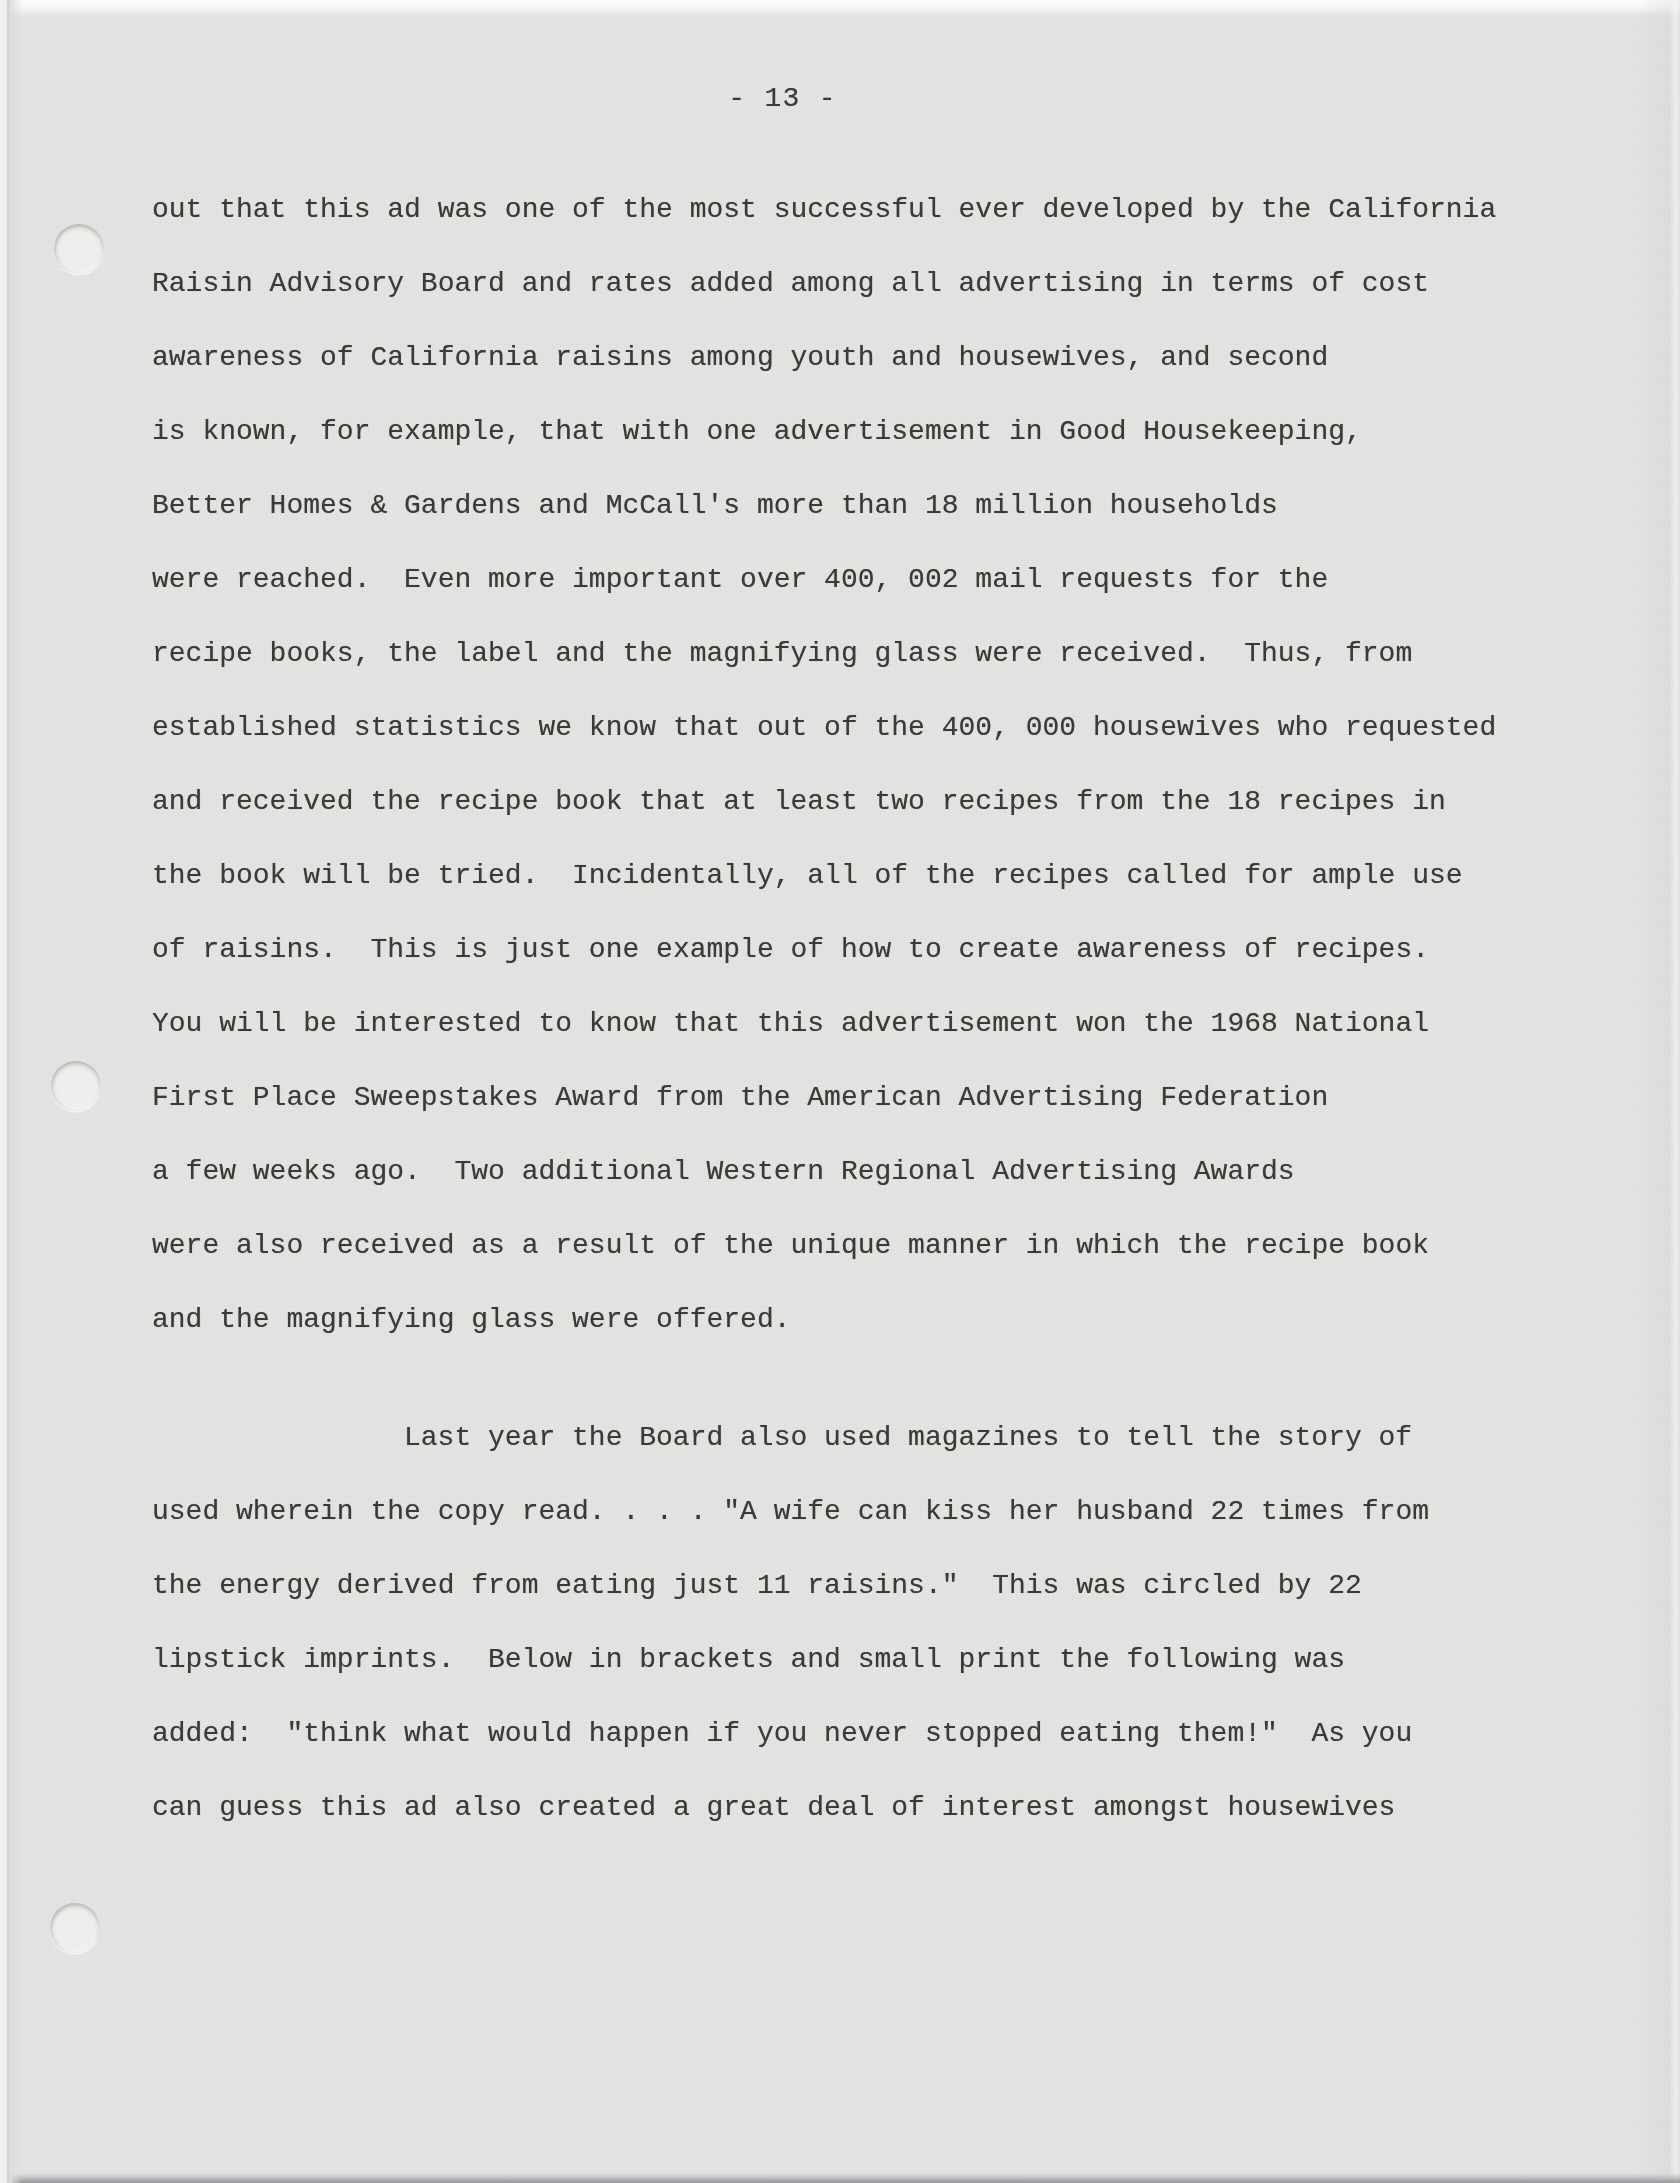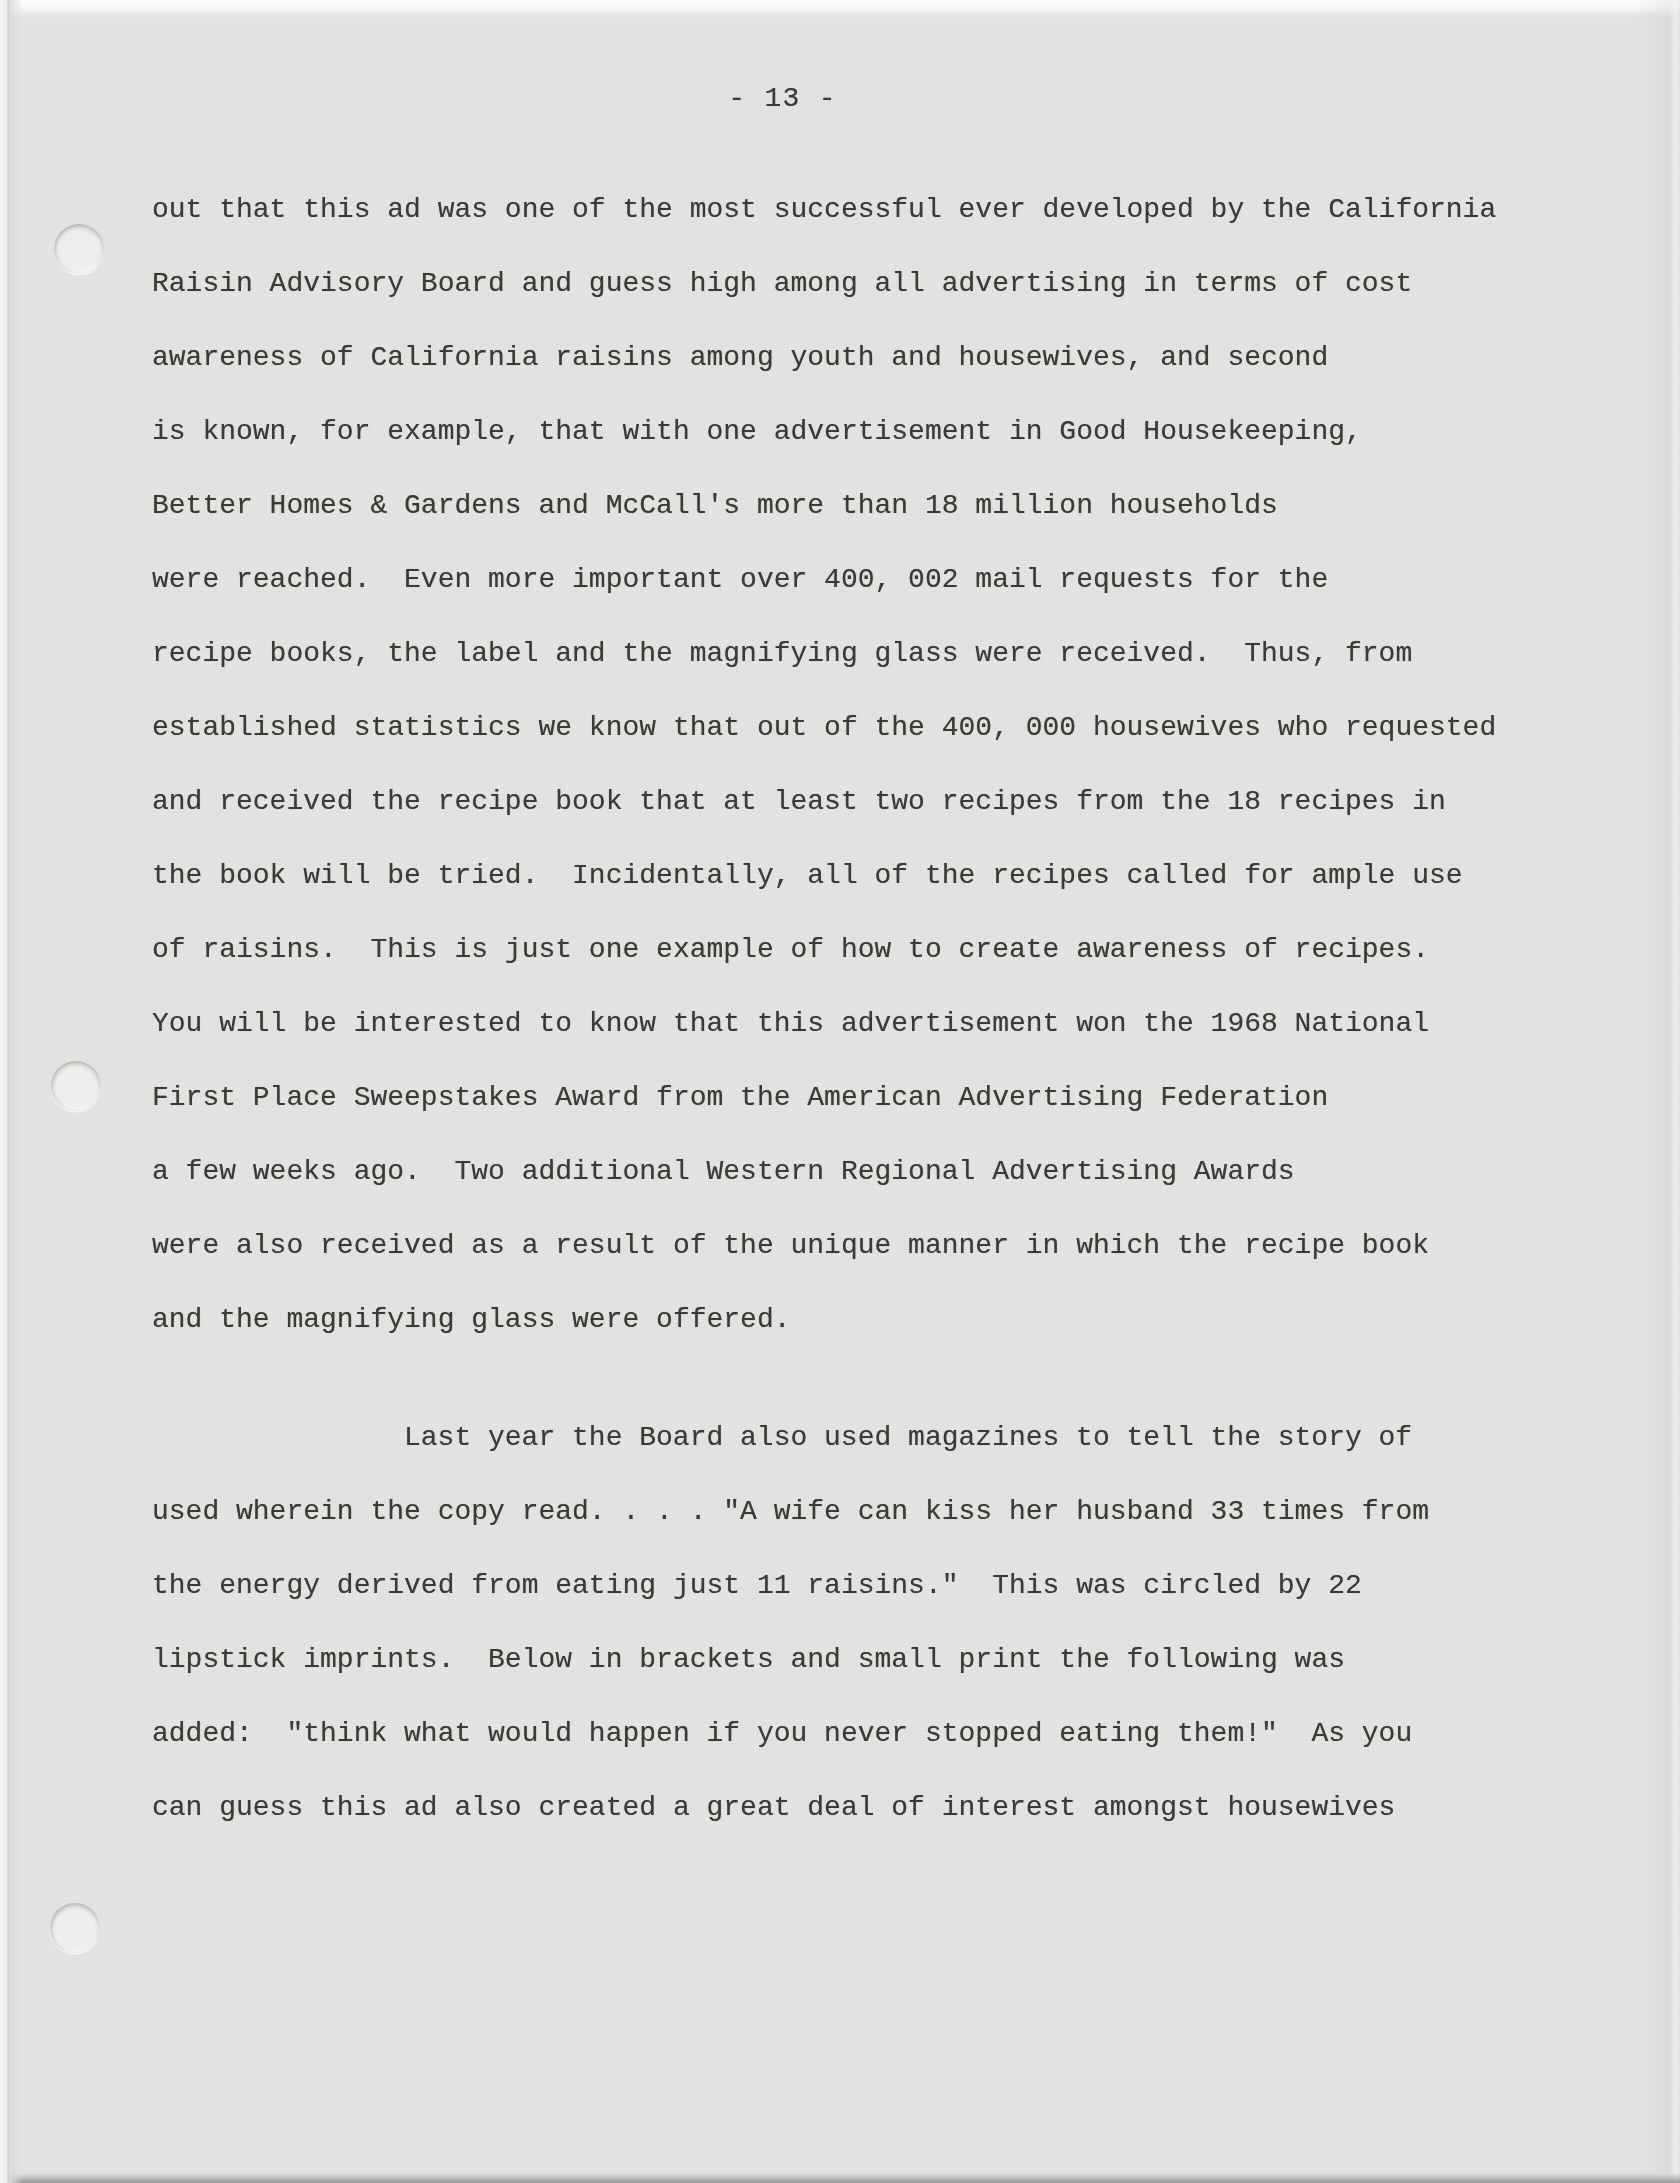--- a/index.html
+++ b/index.html
@@ -106,39 +106,39 @@
 <div class="grain"></div>
 <div class="top-edge"></div>
 <div class="right-edge"></div>
 <div class="bottom-edge"></div>
 
 <div class="page-header">- 13 -</div>
 
 <div id="text-block">
     <div class="para">
       <div class="text-line">out that this ad was one of the most successful ever developed by the California</div>
-      <div class="text-line">Raisin Advisory Board and guess high among all advertising in terms of cost</div>
+      <div class="text-line">Raisin Advisory Board and rates added among all advertising in terms of cost</div>
       <div class="text-line">awareness of California raisins among youth and housewives, and second</div>
       <div class="text-line">is known, for example, that with one advertisement in Good Housekeeping,</div>
       <div class="text-line">Better Homes &amp; Gardens and McCall's more than 18 million households</div>
       <div class="text-line">were reached.  Even more important over 400, 002 mail requests for the</div>
       <div class="text-line">recipe books, the label and the magnifying glass were received.  Thus, from</div>
       <div class="text-line">established statistics we know that out of the 400, 000 housewives who requested</div>
       <div class="text-line">and received the recipe book that at least two recipes from the 18 recipes in</div>
       <div class="text-line">the book will be tried.  Incidentally, all of the recipes called for ample use</div>
       <div class="text-line">of raisins.  This is just one example of how to create awareness of recipes.</div>
       <div class="text-line">You will be interested to know that this advertisement won the 1968 National</div>
       <div class="text-line">First Place Sweepstakes Award from the American Advertising Federation</div>
       <div class="text-line">a few weeks ago.  Two additional Western Regional Advertising Awards</div>
       <div class="text-line">were also received as a result of the unique manner in which the recipe book</div>
       <div class="text-line">and the magnifying glass were offered.</div>
     </div>
     <div class="para">
       <div class="text-line indent">Last year the Board also used magazines to tell the story of</div>
-      <div class="text-line">used wherein the copy read. . . . "A wife can kiss her husband 33 times from</div>
+      <div class="text-line">used wherein the copy read. . . . "A wife can kiss her husband 22 times from</div>
       <div class="text-line">the energy derived from eating just 11 raisins."  This was circled by 22</div>
       <div class="text-line">lipstick imprints.  Below in brackets and small print the following was</div>
       <div class="text-line">added:  "think what would happen if you never stopped eating them!"  As you</div>
       <div class="text-line">can guess this ad also created a great deal of interest amongst housewives</div>
     </div>
   </div>
 
 <div id="holes">
     <div class="hole-punch" style="left: 54px; top: 224px; width: 50px; height: 50px;"></div>
     <div class="hole-punch" style="left: 51px; top: 1061px; width: 50px; height: 50px;"></div>

